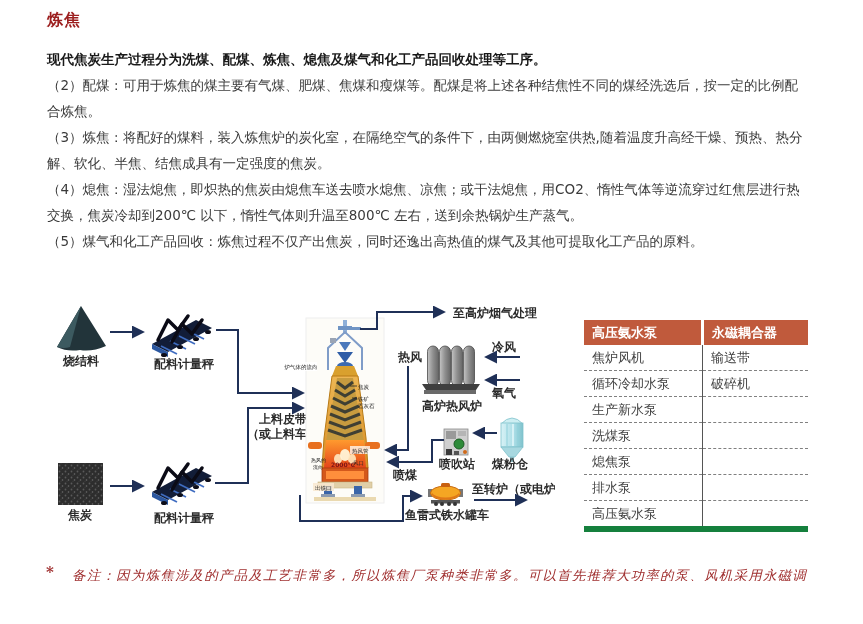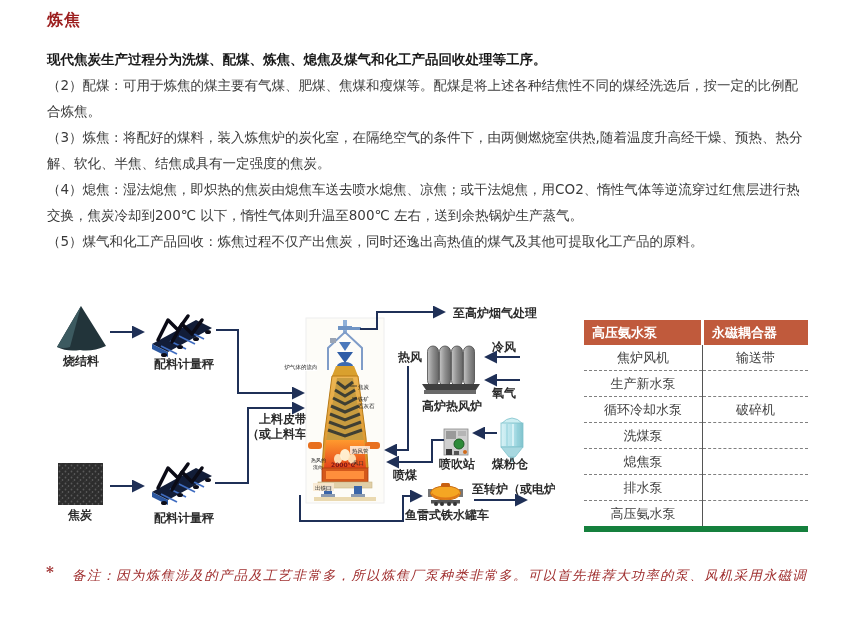--- a/index.html
+++ b/index.html
@@ -25,21 +25,21 @@
     position:absolute;left:584px;top:320px;width:224px;
     border-collapse:collapse;table-layout:fixed;
   }
   .pump-table th{
     background:#C05A3C;color:#ffffff;font-size:13px;font-weight:bold;
     text-align:left;padding:3px 8px;height:19px;
   }
   .pump-table th:first-child{border-right:3px solid #ffffff;width:101px;}
   .pump-table td{
     font-size:13px;color:#3f3f3f;padding:1px 8px;height:23px;
-    border-bottom:1px dashed #808080;background:#fff;text-align:center;
+    border-bottom:1px dashed #808080;background:#fff;
   }
   .pump-table td:first-child{border-right:1px solid #555;}
   .pump-table tr:last-child td{border-bottom:6px solid #15803d;}
   
   .note{
     position:absolute;left:46px;top:558px;width:766px;
     color:#A03030;font-family:"DejaVu Serif","Liberation Serif",serif;
     font-style:italic;font-size:13.5px;line-height:27px;letter-spacing:1.2px;
   }
   .note .marker{position:absolute;left:0;top:1px;font-size:15px;font-style:normal;font-weight:bold;}
@@ -277,26 +277,26 @@
         <th>高压氨水泵</th>
         <th>永磁耦合器</th>
       </tr>
     </thead>
     <tbody>
       <tr>
         <td>焦炉风机</td>
         <td>输送带</td>
       </tr>
       <tr>
-        <td>生产新水泵</td>
-        <td></td>
-      </tr>
-      <tr>
         <td>循环冷却水泵</td>
         <td>破碎机</td>
+      </tr>
+      <tr>
+        <td>生产新水泵</td>
+        <td></td>
       </tr>
       <tr>
         <td>洗煤泵</td>
         <td></td>
       </tr>
       <tr>
         <td>熄焦泵</td>
         <td></td>
       </tr>
       <tr>

